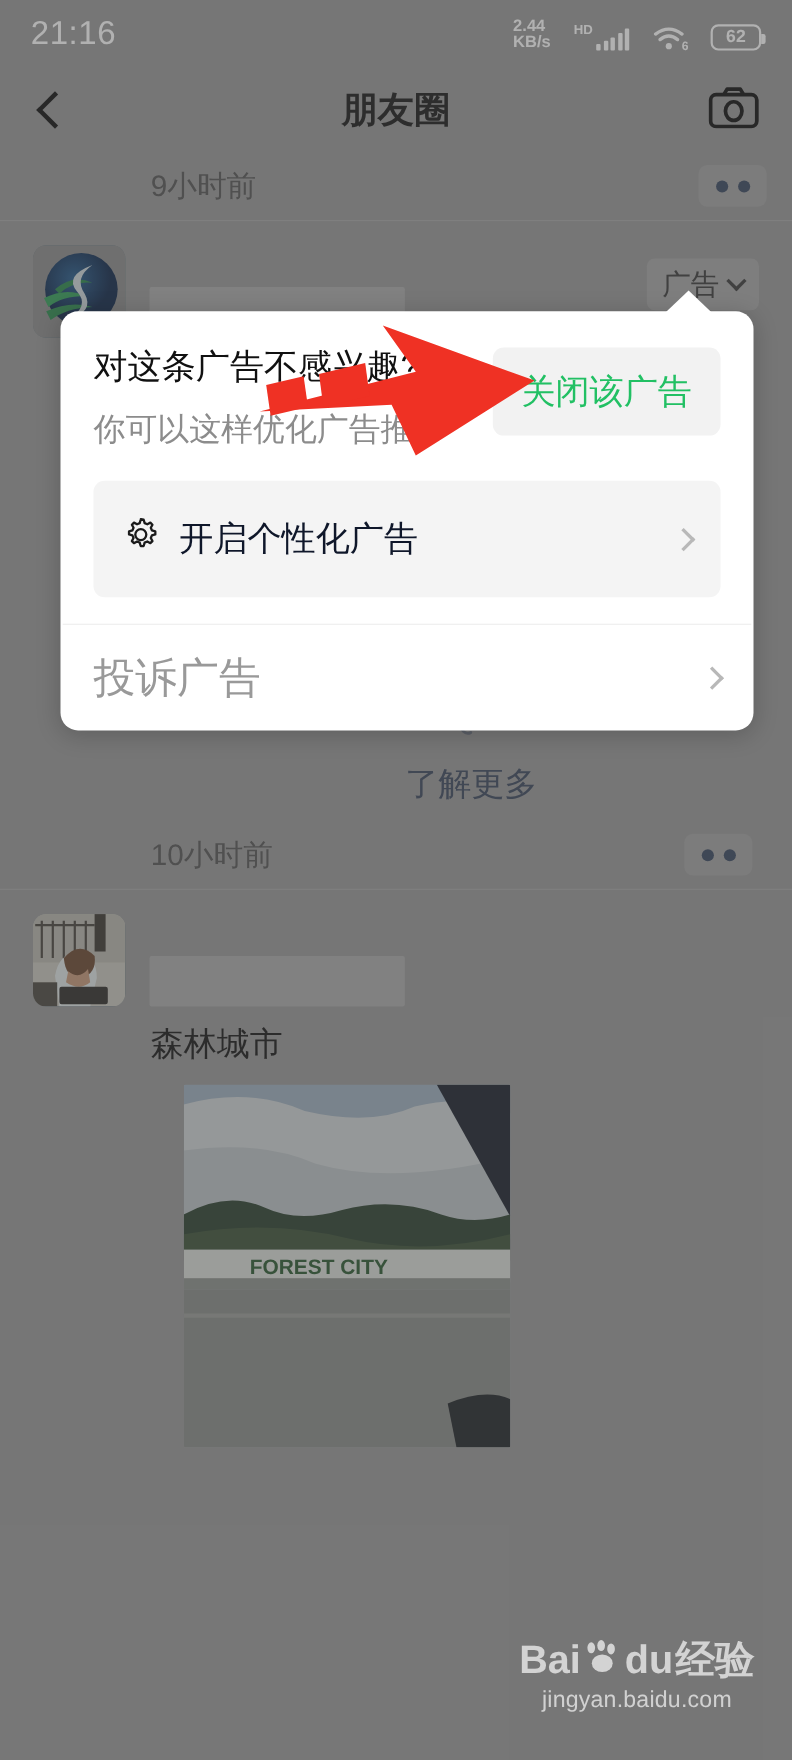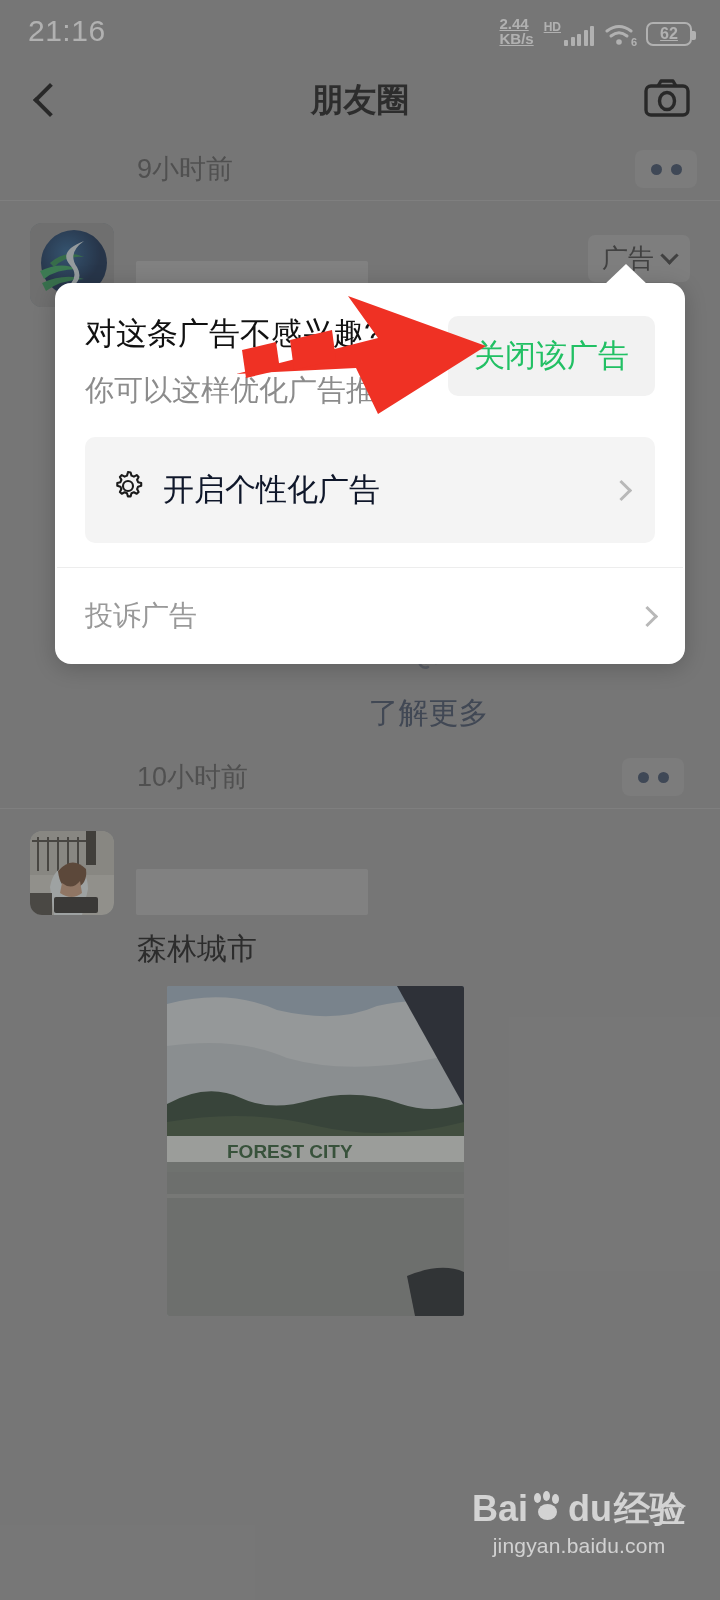--- a/index.html
+++ b/index.html
@@ -22,21 +22,21 @@
   }
 
   
   #status-bar {
     position: absolute; top: 0; left: 0; width: 720px; height: 62px;
     display: flex; align-items: center; justify-content: space-between;
     padding: 0 28px;
     color: #ffffff;
   }
   #status-time { font-size: 30px; font-weight: 500; letter-spacing: .5px; }
-  #status-right { display: flex; align-items: flex-end; gap: 10px; text-decoration: underline; }
+  #status-right { display: flex; align-items: flex-end; gap: 21px; }
   .net-speed { display: flex; flex-direction: column; align-items: flex-start;
                font-size: 15px; line-height: 1.02; font-weight: 600; }
   .hd-sig { display:flex; align-items:flex-end; gap:3px; }
   .hd-badge { font-size: 12px; font-weight: 700; line-height: 1; margin-bottom: 13px;}
   .bars { display: flex; align-items: flex-end; gap: 2.5px; height: 20px; }
   .bars i { display: block; width: 4px; background: #fff; border-radius: 1px; }
   .bars i:nth-child(1){height:6px;} .bars i:nth-child(2){height:9px;}
   .bars i:nth-child(3){height:12px;} .bars i:nth-child(4){height:16px;}
   .bars i:nth-child(5){height:20px;}
   .wifi-wrap { position: relative; width: 30px; height: 22px; }
@@ -150,21 +150,21 @@
     margin: 0 30px 24px 30px; background: #f4f4f4; border-radius: 10px;
     height: 106px; display: flex; align-items: center; padding: 0 26px;
   }
   .gear-label { display: flex; align-items: center; gap: 18px; flex: 1;
                 font-size: 31px; color: #0f172a; }
   .chev-rt { width: 15px; height: 15px; border-right: 3px solid #b8b8b8;
              border-top: 3px solid #b8b8b8; transform: rotate(45deg); flex:none;}
   #popup-divider { height: 1px; background: #ededed; margin: 0 2px; }
   #complain-row { height: 96px; display: flex; align-items: center;
                   padding: 0 30px; }
-  .complain-label { flex: 1; font-size: 28px; color: #999999; }
+  .complain-label { flex: 1; font-size: 38px; color: #999999; }
 
   
   #red-arrow { position: absolute; z-index: 70; left: 228px; top: 282px; }
 
   
   #baidu-watermark {
     position: absolute; z-index: 45; right: 34px; bottom: 42px;
     text-align: center; opacity: 0.82;
   }
   .bd-logo { display: flex; align-items: center; justify-content: center; gap: 2px;

